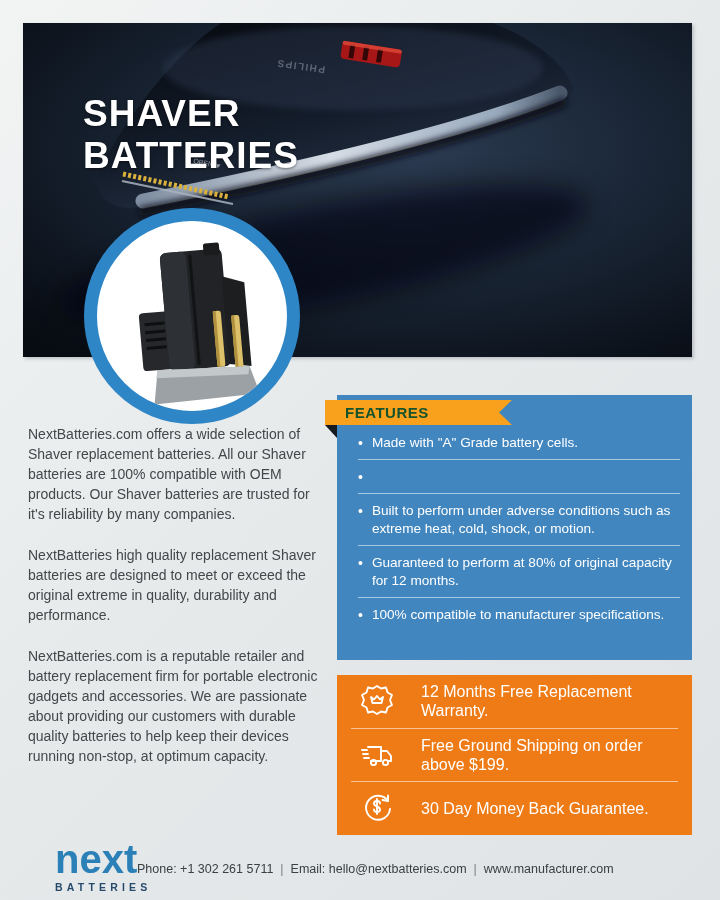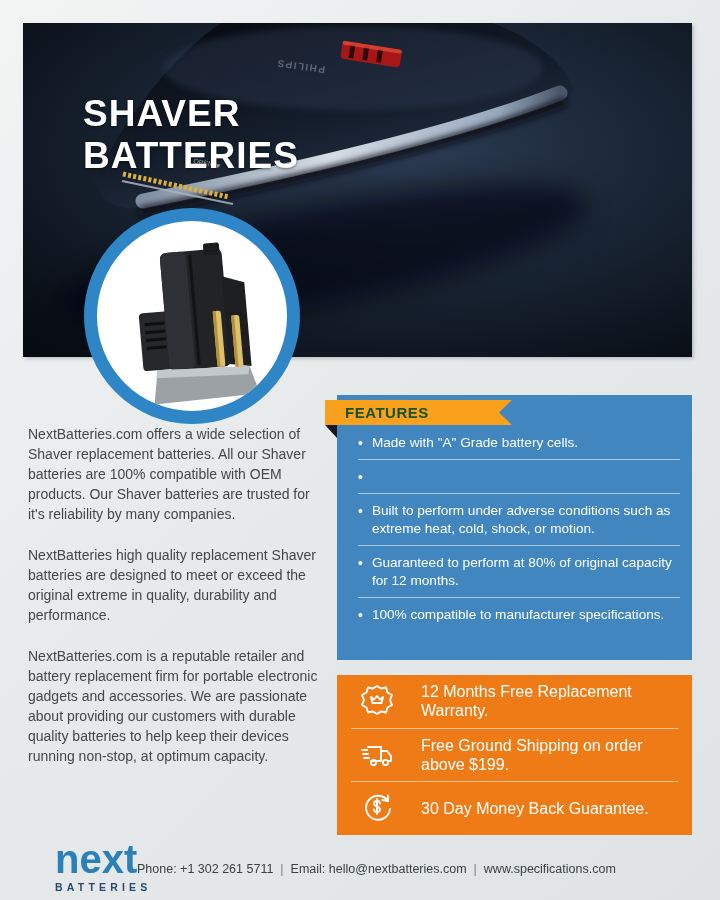--- a/index.html
+++ b/index.html
@@ -254,14 +254,14 @@
     </svg>
     <p>30 Day Money Back Guarantee.</p>
   </div>
 </section>
 
 <div class="abs logo">
   <span class="word">next</span>
   <span class="sub">BATTERIES</span>
 </div>
 <div class="abs contact">
-  <span>Phone: +1 302 261 5711</span><span class="sep">|</span><span>Email: hello@nextbatteries.com</span><span class="sep">|</span><span>www.specifications.com</span>
+  <span>Phone: +1 302 261 5711</span><span class="sep">|</span><span>Email: hello@nextbatteries.com</span><span class="sep">|</span><span>www.manufacturer.com</span>
 </div>
 
 </body></html>

